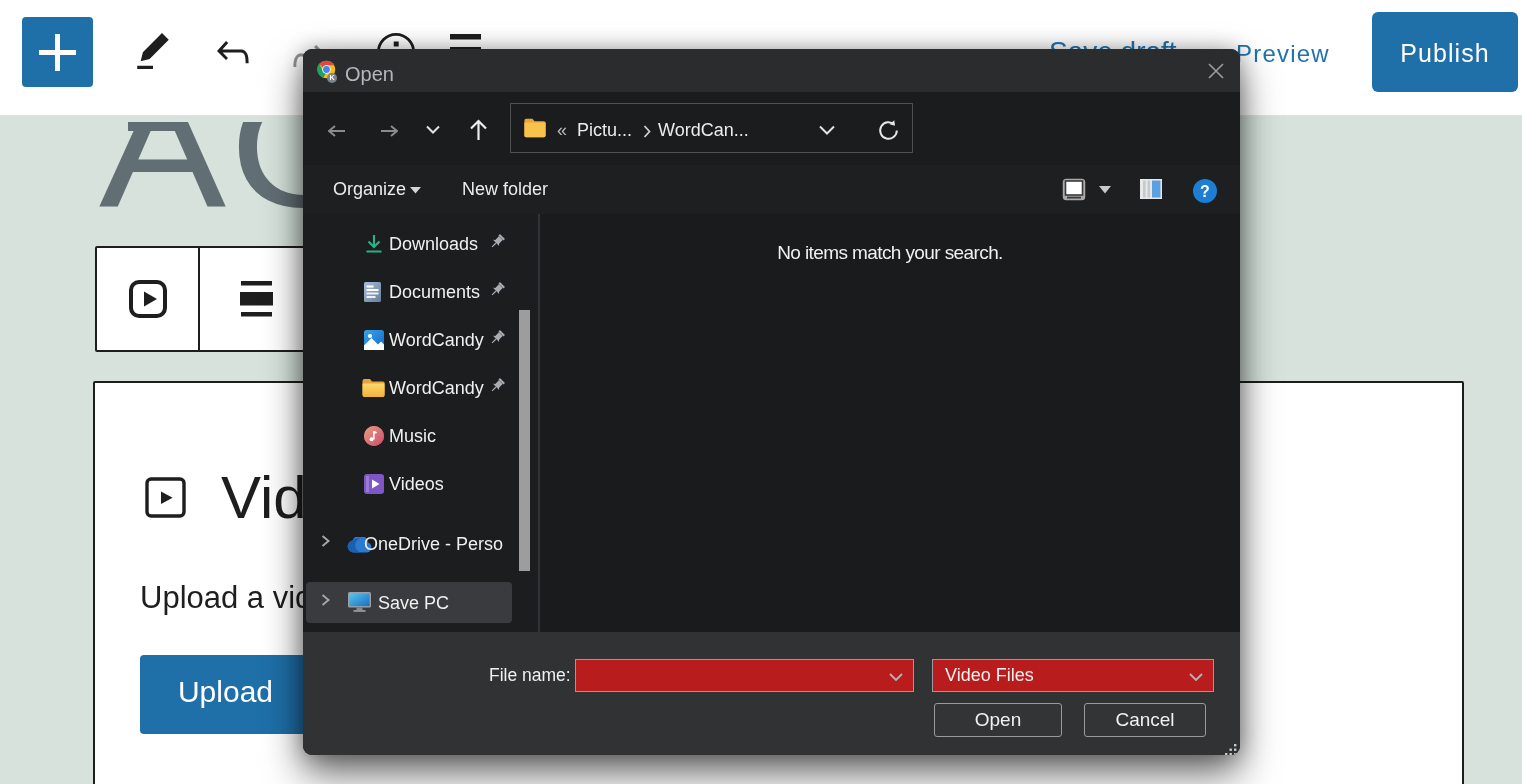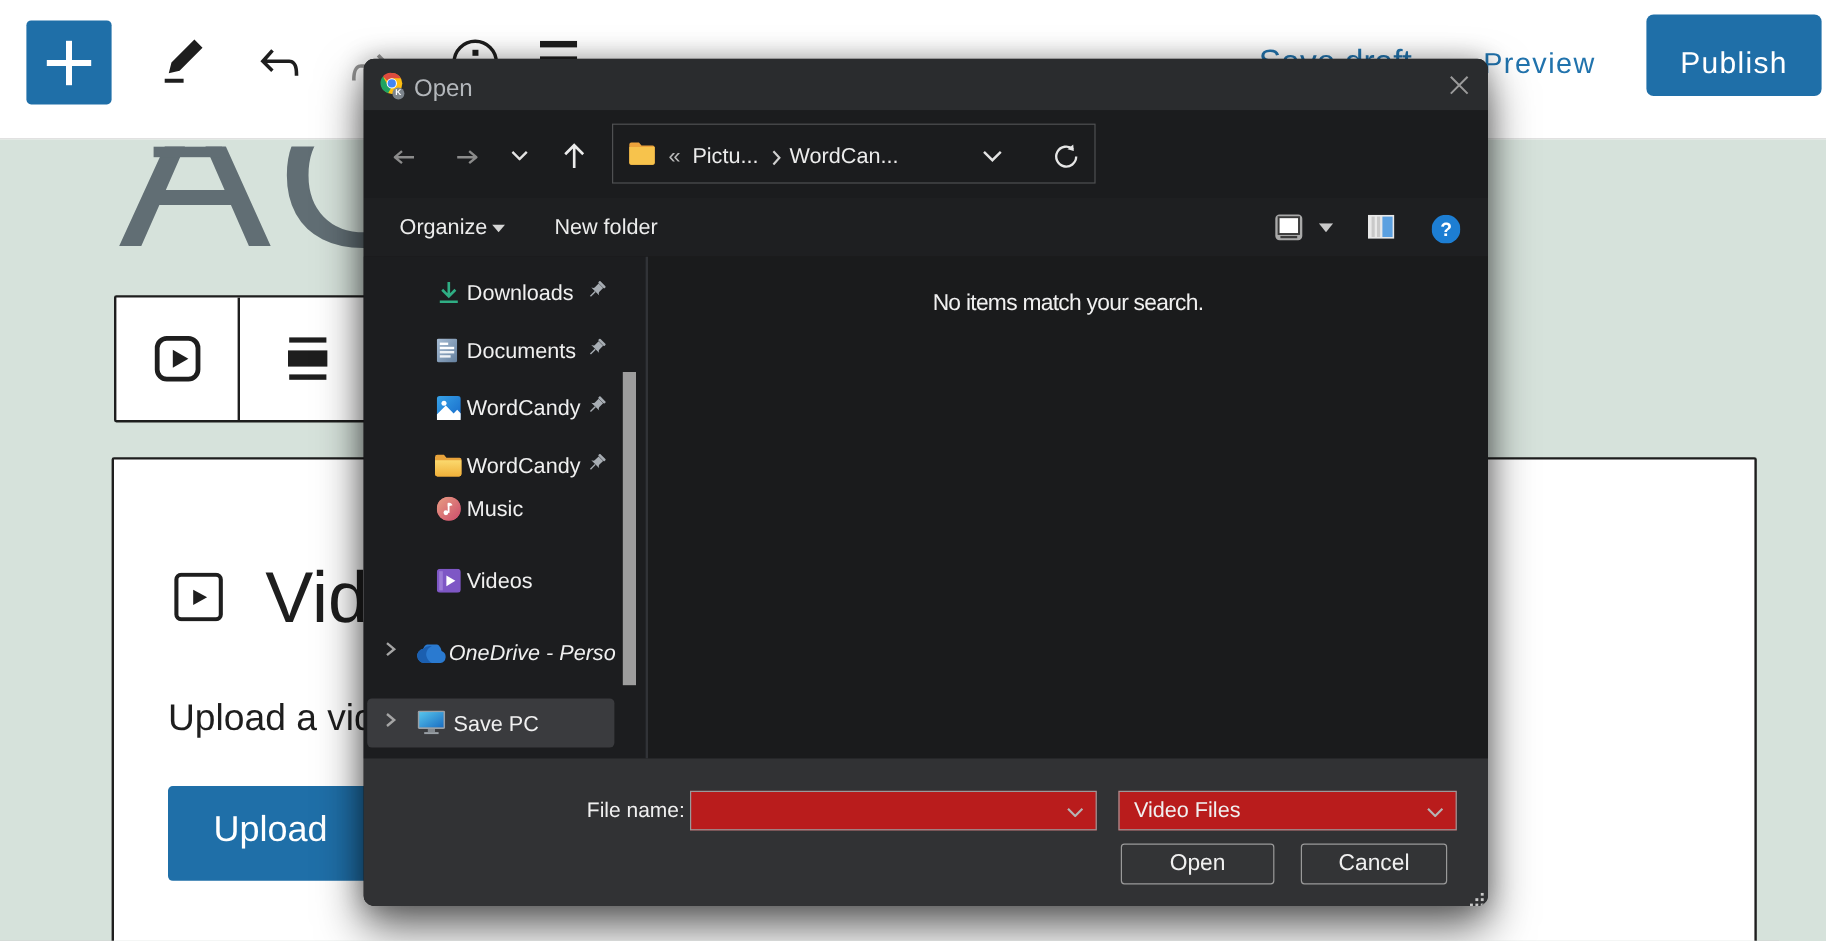--- a/index.html
+++ b/index.html
@@ -8,21 +8,21 @@
   body { position:relative; background:#fff; }
   svg { display:block; }
 
   
   #wp-header { position:absolute; left:0; top:0; width:1522px; height:116px; background:#fff; border-bottom:1px solid #e1e1e1; z-index:1; }
   #plus-btn { position:absolute; left:22px; top:17px; width:71px; height:70px; background:#1f6fa8; border-radius:4px; }
   #plus-btn:before { content:""; position:absolute; left:17px; top:32.5px; width:37px; height:5px; background:#fff; }
   #plus-btn:after { content:""; position:absolute; left:33px; top:16.5px; width:5px; height:37px; background:#fff; }
   #save-draft { position:absolute; left:1049px; top:38px; color:#2173ad; font-size:28px; line-height:1; }
   #preview { position:absolute; left:1236px; top:42px; color:#2173ad; font-size:24px; letter-spacing:1.2px; line-height:1; }
-  #publish { position:absolute; left:1372px; top:12px; width:146px; height:68px; background:#1f6fa8; border-radius:6px; color:#fff; font-size:25px; letter-spacing:1.1px; text-align:center; line-height:83px; }
+  #publish { position:absolute; left:1372px; top:12px; width:146px; height:80px; background:#1f6fa8; border-radius:6px; color:#fff; font-size:25px; letter-spacing:1.1px; text-align:center; line-height:83px; }
 
   #wp-canvas { position:absolute; left:0; top:116px; width:1522px; height:668px; background:#d6e2db; z-index:0; }
   #head-clip { position:absolute; left:0; top:6px; width:1522px; height:200px; overflow:hidden; }
   #big-heading { position:absolute; left:99px; top:-60px; font-size:170px; font-weight:400; color:#616e74; transform:scaleX(1.12); transform-origin:left top; letter-spacing:3px; line-height:1; }
 
   #block-toolbar { position:absolute; left:95px; top:130px; width:250px; height:106px; background:#fff; border:2px solid #1e1e1e; border-radius:2px; display:flex; }
   #block-toolbar .cell { width:104.5px; height:100%; display:flex; align-items:center; justify-content:center; border-right:2px solid #1e1e1e; }
   #block-toolbar .cell:last-child { border-right:none; width:144px; justify-content:flex-start; padding-left:40px; }
 
   #video-block { position:absolute; left:93px; top:265px; width:1371px; height:420px; background:#fff; border:2px solid #1e1e1e; border-radius:2px; }
@@ -336,21 +336,21 @@
         <span class="pin">
             <svg width="17" height="17" viewBox="0 0 16 16">
               <g transform="rotate(45 8 7)" fill="#a7adb3">
                 <rect x="4.6" y="0.4" width="6.8" height="2.1" rx="0.7"></rect>
                 <path d="M5.5 2.7h5v4.1c0 .9.7 1.6 1.9 2.1H3.6c1.2-.5 1.9-1.2 1.9-2.1z"></path>
                 <rect x="7.5" y="9" width="1.1" height="5.3"></rect>
               </g>
             </svg>
           </span>
       </div>
-      <div class="sb-row" style="top:186px;">
+      <div class="sb-row" style="top:198px;">
         <span class="icon">
             <svg width="20" height="20" viewBox="0 0 20 20">
               <circle cx="10" cy="10" r="10" fill="#d95f72"></circle>
               <circle cx="10" cy="10" r="10" fill="url(#mg)"></circle>
               <defs>
                 <linearGradient id="mg" x1="0" y1="0" x2="1" y2="1">
                   <stop offset="0" stop-color="#e89f83"></stop>
                   <stop offset="1" stop-color="#cc4b6b"></stop>
                 </linearGradient>
               </defs>
@@ -376,21 +376,21 @@
             <svg width="11" height="12" viewBox="0 0 11 12">
               <path d="M2.5 1l6 5-6 5" fill="none" stroke="#a5a5a5" stroke-width="2"></path>
             </svg>
           </span>
         <span class="icon" style="left:44px; top:17px;">
             <svg width="26" height="16" viewBox="0 0 26 16">
               <path d="M6.5 15.5a6 6 0 0 1-.9-11.9A8 8 0 0 1 21 5.6a5.2 5.2 0 0 1-1 10z" fill="#2a7ad0"></path>
               <path d="M6.5 15.5a6 6 0 0 1-.9-11.9 8 8 0 0 1 7.4-2.1C9 3 7.5 7 8.5 10.2c.6 2.1 2 3.8 4.4 5.3z" fill="#1b5fb0"></path>
             </svg>
           </span>
-        <span class="label" style="left:71px;font-style:italic;">OneDrive - Perso</span>
+        <span class="label" style="left:61px;">OneDrive - Perso</span>
       </div>
       <div class="sb-row" style="top:365px;">
         <span class="chev">
             <svg width="11" height="12" viewBox="0 0 11 12">
               <path d="M2.5 1l6 5-6 5" fill="none" stroke="#a5a5a5" stroke-width="2"></path>
             </svg>
           </span>
         <span class="icon" style="left:45px; top:13px;">
             <svg width="23" height="20" viewBox="0 0 23 20">
               <rect x="0" y="0" width="23" height="15.5" rx="1.5" fill="#9aa0a6"></rect>

